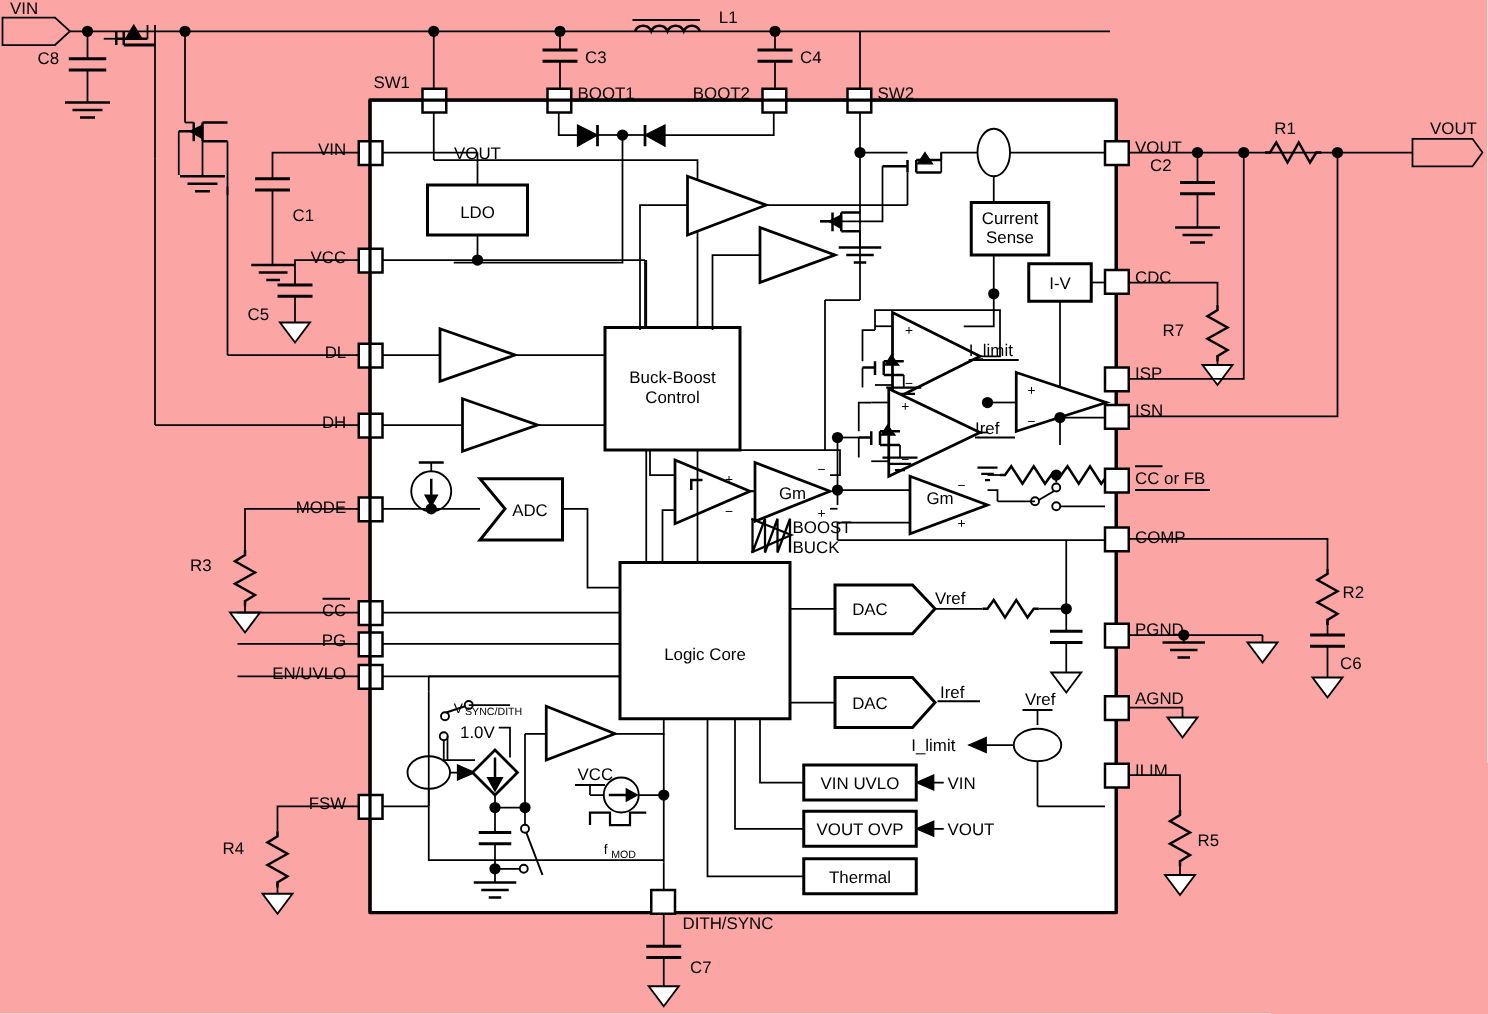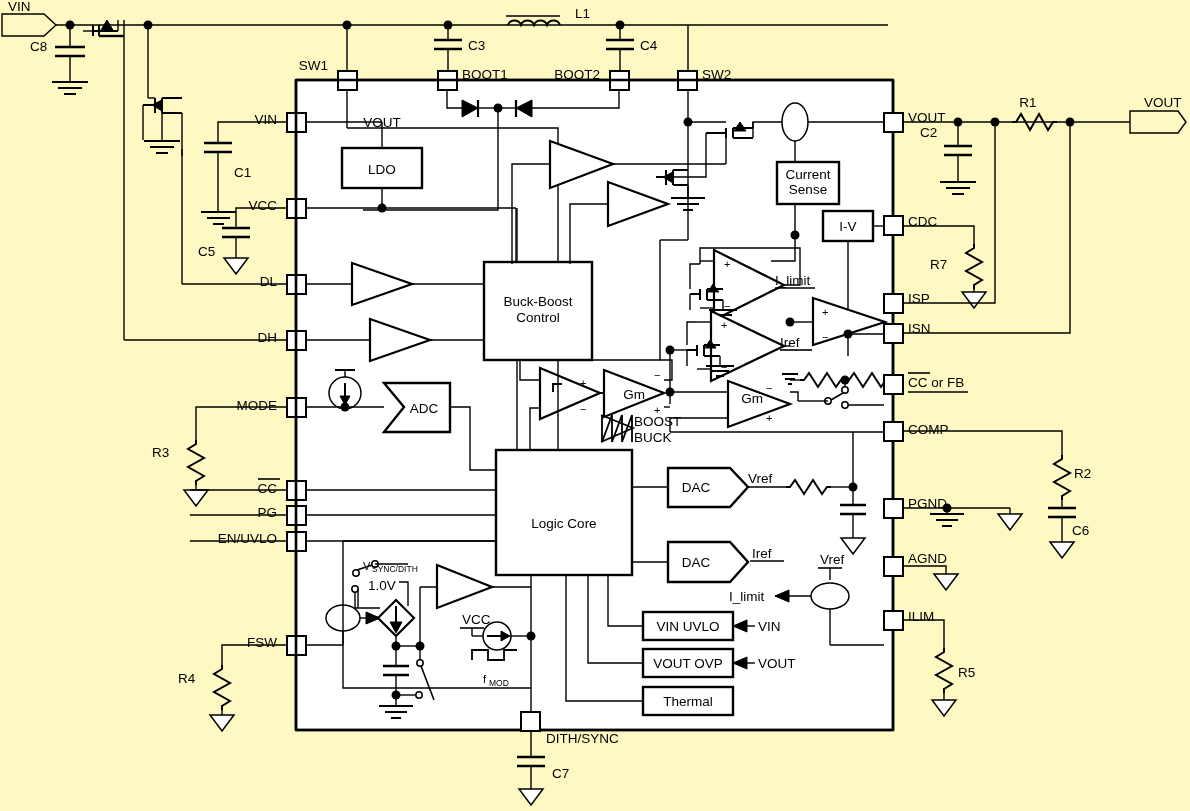--- a/index.html
+++ b/index.html
@@ -1,17 +1,17 @@
 <!DOCTYPE html>
 <html><head>
 <meta charset="utf-8">
 <style>
   html,body{margin:0;padding:0;background:#ffffff;}
   body{width:1190px;height:811px;font-family:"Liberation Sans",sans-serif;overflow:hidden;}
-  #root{position:relative;width:1190px;height:811px;background:#fef9c3;}
+  #root{position:relative;width:1190px;height:811px;background:#fca5a5;}
   svg{display:block;}
   text{font-family:"Liberation Sans",sans-serif;fill:#000;}
   .lbl{font-size:13.5px;}
   .lbl-sm{font-size:11px;}
   .lbl-sub{font-size:8.5px;}
   .wire{stroke:#000;fill:none;}
   .w1{stroke-width:1.4;}
   .w2{stroke-width:2.6;}
   .blk{fill:#fff;stroke:#000;stroke-width:2.4;}
   .pin{fill:#fff;stroke:#000;stroke-width:2;}

